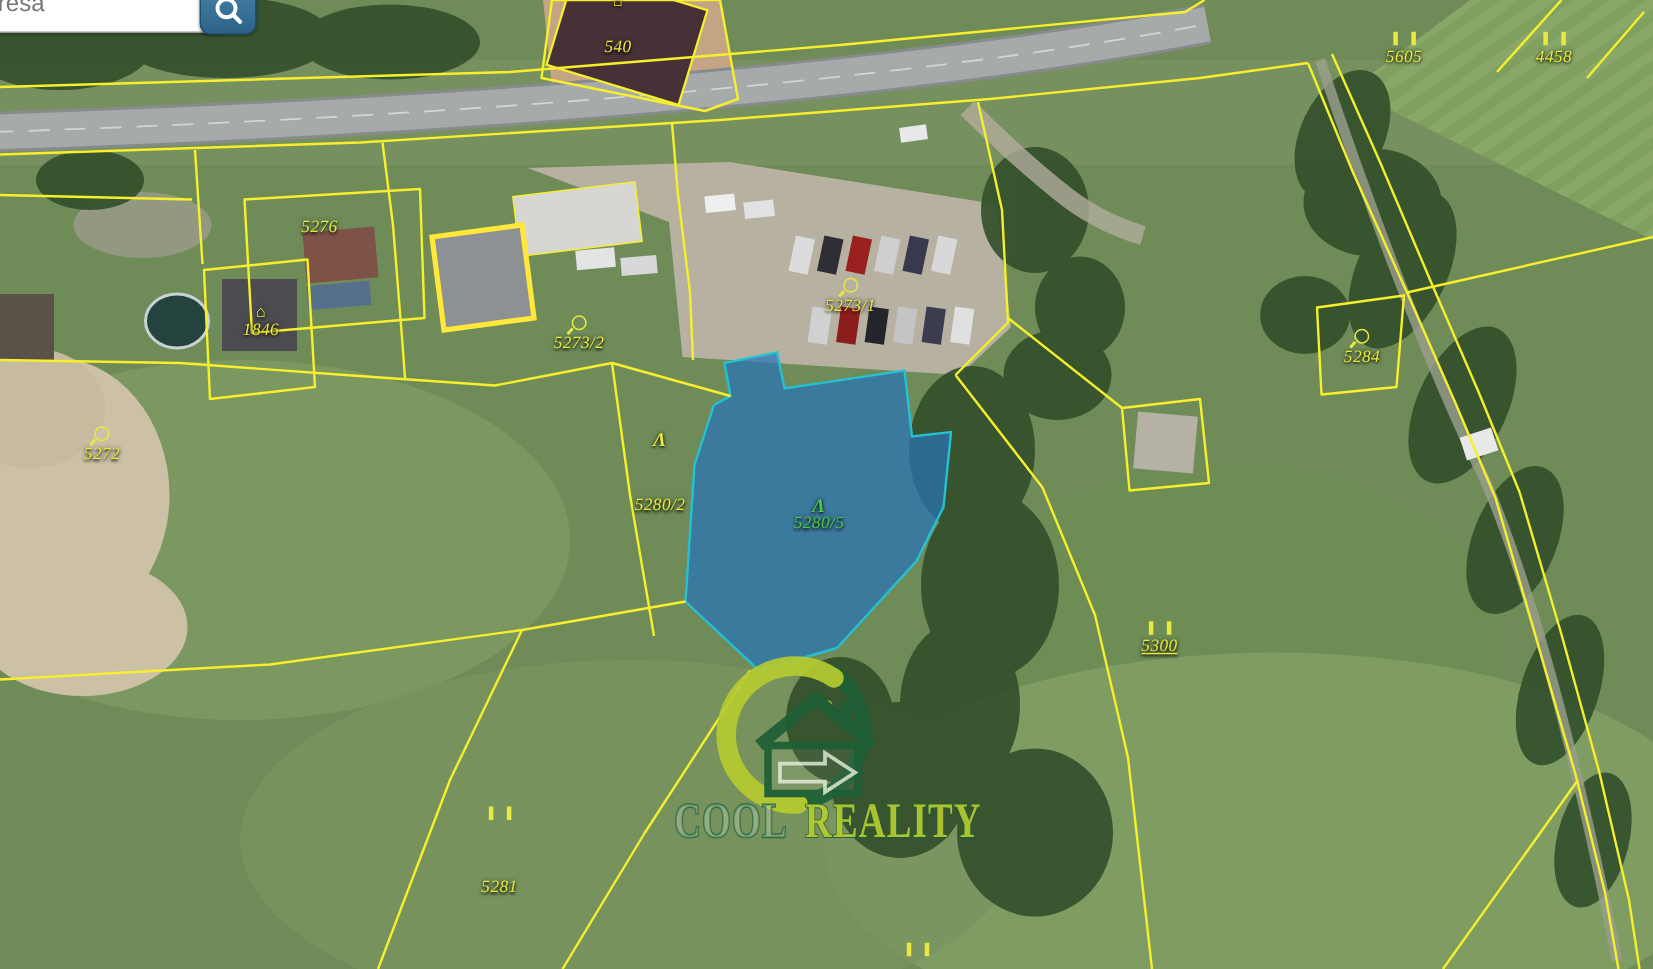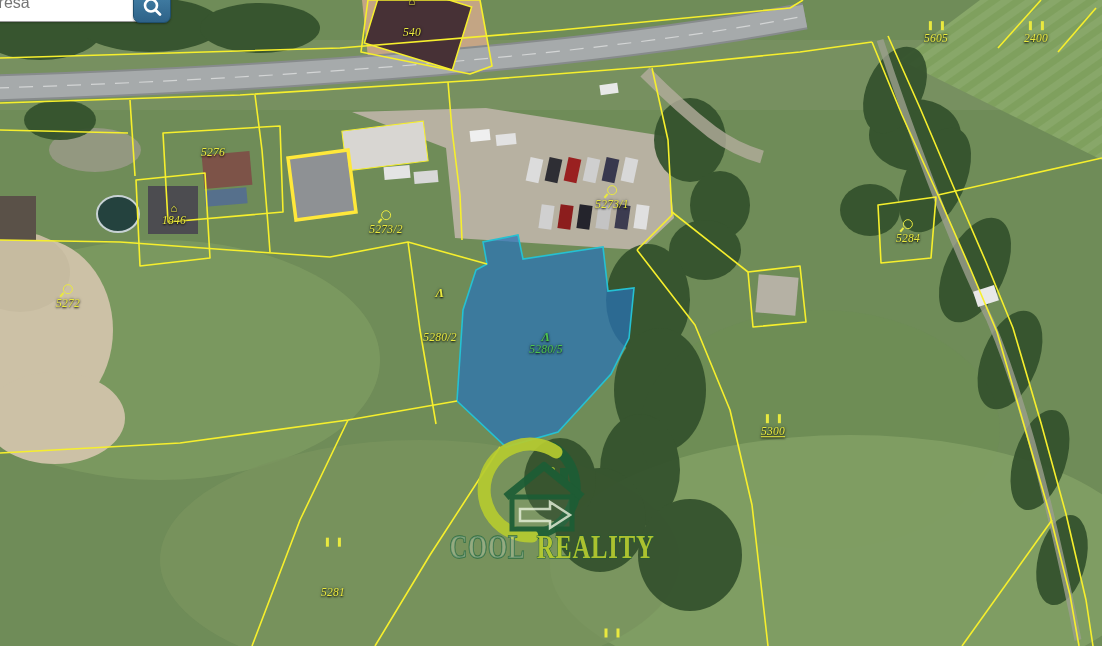--- a/index.html
+++ b/index.html
@@ -174,21 +174,21 @@
         <span class="num">1846</span>
       </div>
       <div class="plabel" style="left: 68px; top: 297px; color: rgb(233, 233, 63);">
         <span class="sym sym-circle"></span>
         <span class="num">5272</span>
       </div>
       <div class="plabel" style="left: 386px; top: 223px; color: rgb(233, 233, 63); text-align: right;">
         <span class="sym sym-circle"></span>
         <span class="num">5273/2</span>
       </div>
-      <div class="plabel" style="left: 612px; top: 198px; color: rgb(233, 233, 63);">
+      <div class="plabel" style="left: 567px; top: 198px; color: rgb(233, 233, 63);">
         <span class="sym sym-circle"></span>
         <span class="num">5273/1</span>
       </div>
       <div class="plabel" style="left: 440px; top: 315px; color: rgb(233, 233, 63); gap: 32px;">
         <span class="sym sym-lambda"></span>
         <span class="num">5280/2</span>
       </div>
       <div class="plabel" style="left: 546px; top: 343px; color: rgb(78, 196, 78);">
         <span class="sym sym-lambda"></span>
         <span class="num">5280/5</span>
@@ -200,21 +200,21 @@
       <div class="plabel" style="left: 333px; top: 568px; color: rgb(233, 233, 63); gap: 37px;">
         <span class="sym sym-bars"></span>
         <span class="num">5281</span>
       </div>
       <div class="plabel" style="left: 936px; top: 33px; color: rgb(233, 233, 63);">
         <span class="sym sym-bars"></span>
         <span class="num">5605</span>
       </div>
       <div class="plabel" style="left: 1036px; top: 33px; color: rgb(233, 233, 63);">
         <span class="sym sym-bars"></span>
-        <span class="num">2400</span>
+        <span class="num">4458</span>
       </div>
       <div class="plabel" style="left: 908px; top: 232px; color: rgb(233, 233, 63);">
         <span class="sym sym-circle"></span>
         <span class="num">5284</span>
       </div>
       <div class="plabel" style="left: 612px; top: 634px; color: rgb(233, 233, 63);">
         <span class="sym sym-bars"></span>
       </div>
     </div>
 

